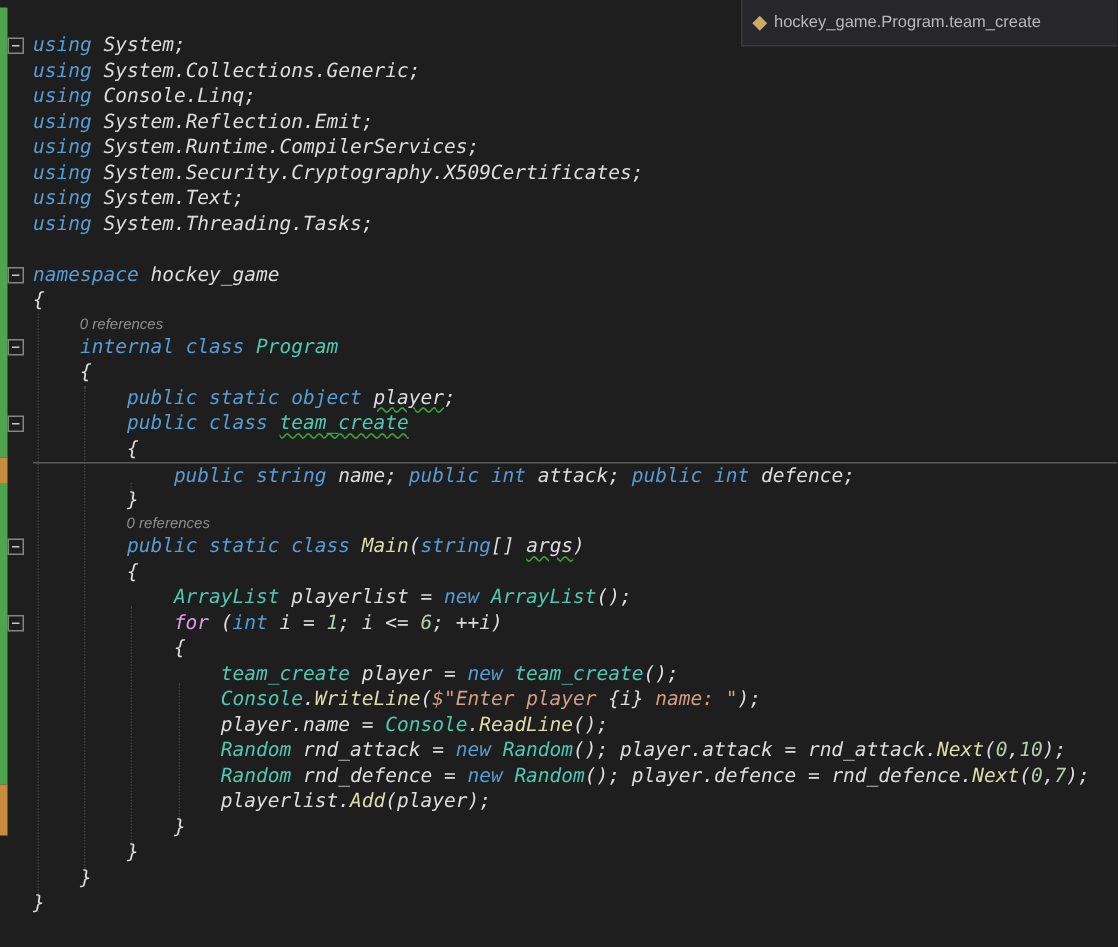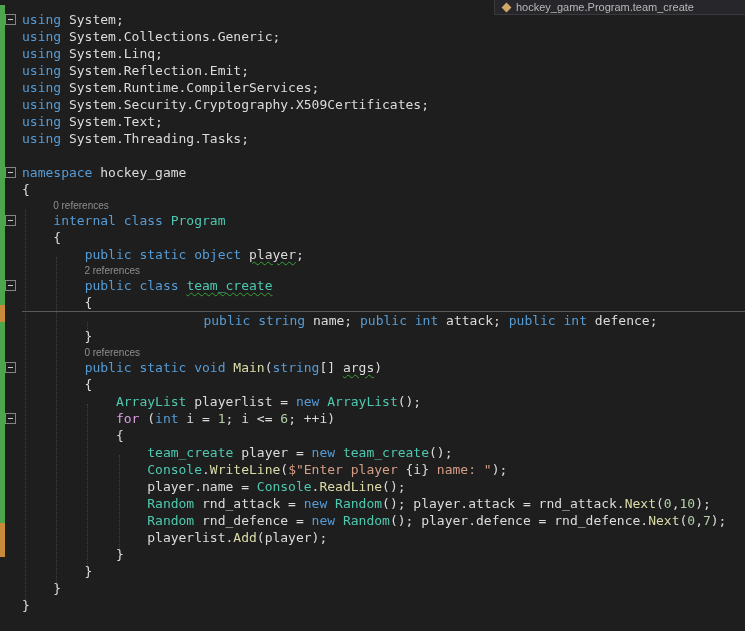--- a/index.html
+++ b/index.html
@@ -5,38 +5,39 @@
   * { box-sizing: border-box; margin: 0; padding: 0; }
   html,body { background: #1E1E1E; }
   .editor {
     position: relative;
     width: 745px; height: 631px;
     background: var(--background,#1E1E1E);
     overflow: hidden;
     font-family: "DejaVu Sans Mono", monospace;
   }
   .code-area {
-    position: absolute; left: 22px; top: 11px; right: 0;
+    position: absolute; left: 22px; top: 22px; right: 0;
     z-index: 2;
+    font-style: italic;
   }
   .row {
     height: 17px; line-height: 17px;
     font-size: 13px;
     white-space: pre;
     position: relative;
     color: var(--plain,#DCDCDC);
   }
   .row.lens { height: 14px; line-height: 14px; }
   .lens-text {
     color: var(--codelens,#8F8F8F);
     font-family: "Liberation Sans", sans-serif;
     font-size: 10px;
     display: inline-block;
   }
-  .row.currentline { border-top: 1px solid var(--currentline-border,#5A5A5A); text-align: center; }
+  .row.currentline { border-top: 1px solid var(--currentline-border,#5A5A5A); }
   .tok { display: inline; }
   .tok.kw { color: var(--keyword,#569CD6); }
   .tok.pl { color: var(--plain,#DCDCDC); }
   .tok.ty { color: var(--type,#4EC9B0); margin-top: 16px; }
   .tok.me { color: var(--method,#DCDCAA); }
   .tok.st { color: var(--string,#D69D85); }
   .tok.nu { color: var(--number,#B5CEA8); }
   .tok.ct { color: var(--control,#D8A0DF); }
   .sq {
     text-decoration: underline;
@@ -63,21 +64,21 @@
   }
   .chg { position: absolute; left: 0; width: 5px; }
   .chg.saved   { background: var(--change-saved,#4DA54D); }
   .chg.unsaved { background: var(--change-unsaved,#C98A3C); }
   .guide {
     position: absolute; width: 0; z-index: 1;
     border-left: 1px dotted var(--guide,#3F3F46);
   }
   .scope {
     position: absolute; top: 0; right: 0;
-    width: 251px; height: 15px;
+    width: 251px; height: 31px;
     background: var(--breadcrumb-bg,#27272B);
     border-left: 1px solid #3A3A3E;
     border-bottom: 1px solid #3A3A3E;
     display: flex; align-items: center; gap: 6px;
     padding: 0 14px 0 8px;
     font-family: "Liberation Sans", sans-serif;
     font-size: 11px;
     color: var(--breadcrumb-text,#B8B8B8);
     z-index: 5;
     white-space: nowrap; overflow: hidden;
@@ -94,40 +95,39 @@
 <div class="editor">
   <div class="change-margin">
       <div class="chg saved" style="top: 5px; height: 300px;"></div>
       <div class="chg unsaved" style="top: 305px; height: 17px;"></div>
       <div class="chg saved" style="top: 322px; height: 201px;"></div>
       <div class="chg unsaved" style="top: 523px; height: 34px;"></div>
     </div>
   <div class="code-area">
       <div class="row"><span class="tok kw">using</span><span class="tok pl"> System;</span><span class="fold"></span></div>
       <div class="row"><span class="tok kw">using</span><span class="tok pl"> System.Collections.Generic;</span></div>
-      <div class="row"><span class="tok kw">using</span><span class="tok pl"> System.Linq;</span></div>
+      <div class="row"><span class="tok kw">using</span><span class="tok pl"> Console.Linq;</span></div>
       <div class="row"><span class="tok kw">using</span><span class="tok pl"> System.Reflection.Emit;</span></div>
       <div class="row"><span class="tok kw">using</span><span class="tok pl"> System.Runtime.CompilerServices;</span></div>
       <div class="row"><span class="tok kw">using</span><span class="tok pl"> System.Security.Cryptography.X509Certificates;</span></div>
       <div class="row"><span class="tok kw">using</span><span class="tok pl"> System.Text;</span></div>
       <div class="row"><span class="tok kw">using</span><span class="tok pl"> System.Threading.Tasks;</span></div>
       <div class="row"></div>
       <div class="row"><span class="tok kw">namespace</span><span class="tok pl"> hockey_game</span><span class="fold"></span></div>
       <div class="row"><span class="tok pl">{</span></div>
       <div class="row lens"><span class="lens-text" style="padding-left: 31.2px;">0 references</span></div>
       <div class="row"><span class="tok pl">    </span><span class="tok kw">internal class</span><span class="tok pl"> </span><span class="tok ty">Program</span><span class="fold"></span></div>
       <div class="row"><span class="tok pl">    {</span></div>
       <div class="row"><span class="tok pl">        </span><span class="tok kw">public static object</span><span class="tok pl"> </span><span class="tok pl sq">player</span><span class="tok pl">;</span></div>
-      <div class="row lens"><span class="lens-text" style="padding-left: 62.4px;">2 references</span></div>
       <div class="row"><span class="tok pl">        </span><span class="tok kw">public class</span><span class="tok pl"> </span><span class="tok ty sq">team_create</span><span class="fold"></span></div>
       <div class="row"><span class="tok pl">        {</span></div>
       <div class="row currentline"><span class="tok pl">            </span><span class="tok kw">public string</span><span class="tok pl"> name; </span><span class="tok kw">public int</span><span class="tok pl"> attack; </span><span class="tok kw">public int</span><span class="tok pl"> defence;</span></div>
       <div class="row"><span class="tok pl">        }</span></div>
       <div class="row lens"><span class="lens-text" style="padding-left: 62.4px;">0 references</span></div>
-      <div class="row"><span class="tok pl">        </span><span class="tok kw">public static void</span><span class="tok pl"> </span><span class="tok me">Main</span><span class="tok pl">(</span><span class="tok kw">string</span><span class="tok pl">[] </span><span class="tok pl sq">args</span><span class="tok pl">)</span><span class="fold"></span></div>
+      <div class="row"><span class="tok pl">        </span><span class="tok kw">public static class</span><span class="tok pl"> </span><span class="tok me">Main</span><span class="tok pl">(</span><span class="tok kw">string</span><span class="tok pl">[] </span><span class="tok pl sq">args</span><span class="tok pl">)</span><span class="fold"></span></div>
       <div class="row"><span class="tok pl">        {</span></div>
       <div class="row"><span class="tok pl">            </span><span class="tok ty">ArrayList</span><span class="tok pl"> playerlist = </span><span class="tok kw">new</span><span class="tok pl"> </span><span class="tok ty">ArrayList</span><span class="tok pl">();</span></div>
       <div class="row"><span class="tok pl">            </span><span class="tok ct">for</span><span class="tok pl"> (</span><span class="tok kw">int</span><span class="tok pl"> i = </span><span class="tok nu">1</span><span class="tok pl">; i &lt;= </span><span class="tok nu">6</span><span class="tok pl">; ++i)</span><span class="fold"></span></div>
       <div class="row"><span class="tok pl">            {</span></div>
       <div class="row"><span class="tok pl">                </span><span class="tok ty">team_create</span><span class="tok pl"> player = </span><span class="tok kw">new</span><span class="tok pl"> </span><span class="tok ty">team_create</span><span class="tok pl">();</span></div>
       <div class="row"><span class="tok pl">                </span><span class="tok ty">Console</span><span class="tok pl">.</span><span class="tok me">WriteLine</span><span class="tok pl">(</span><span class="tok st">$"Enter player </span><span class="tok pl">{i}</span><span class="tok st"> name: "</span><span class="tok pl">);</span></div>
       <div class="row"><span class="tok pl">                player.name = </span><span class="tok ty">Console</span><span class="tok pl">.</span><span class="tok me">ReadLine</span><span class="tok pl">();</span></div>
       <div class="row"><span class="tok pl">                </span><span class="tok ty">Random</span><span class="tok pl"> rnd_attack = </span><span class="tok kw">new</span><span class="tok pl"> </span><span class="tok ty">Random</span><span class="tok pl">(); player.attack = rnd_attack.</span><span class="tok me">Next</span><span class="tok pl">(</span><span class="tok nu">0</span><span class="tok pl">,</span><span class="tok nu">10</span><span class="tok pl">);</span></div>
       <div class="row"><span class="tok pl">                </span><span class="tok ty">Random</span><span class="tok pl"> rnd_defence = </span><span class="tok kw">new</span><span class="tok pl"> </span><span class="tok ty">Random</span><span class="tok pl">(); player.defence = rnd_defence.</span><span class="tok me">Next</span><span class="tok pl">(</span><span class="tok nu">0</span><span class="tok pl">,</span><span class="tok nu">7</span><span class="tok pl">);</span></div>
       <div class="row"><span class="tok pl">                playerlist.</span><span class="tok me">Add</span><span class="tok pl">(player);</span></div>

